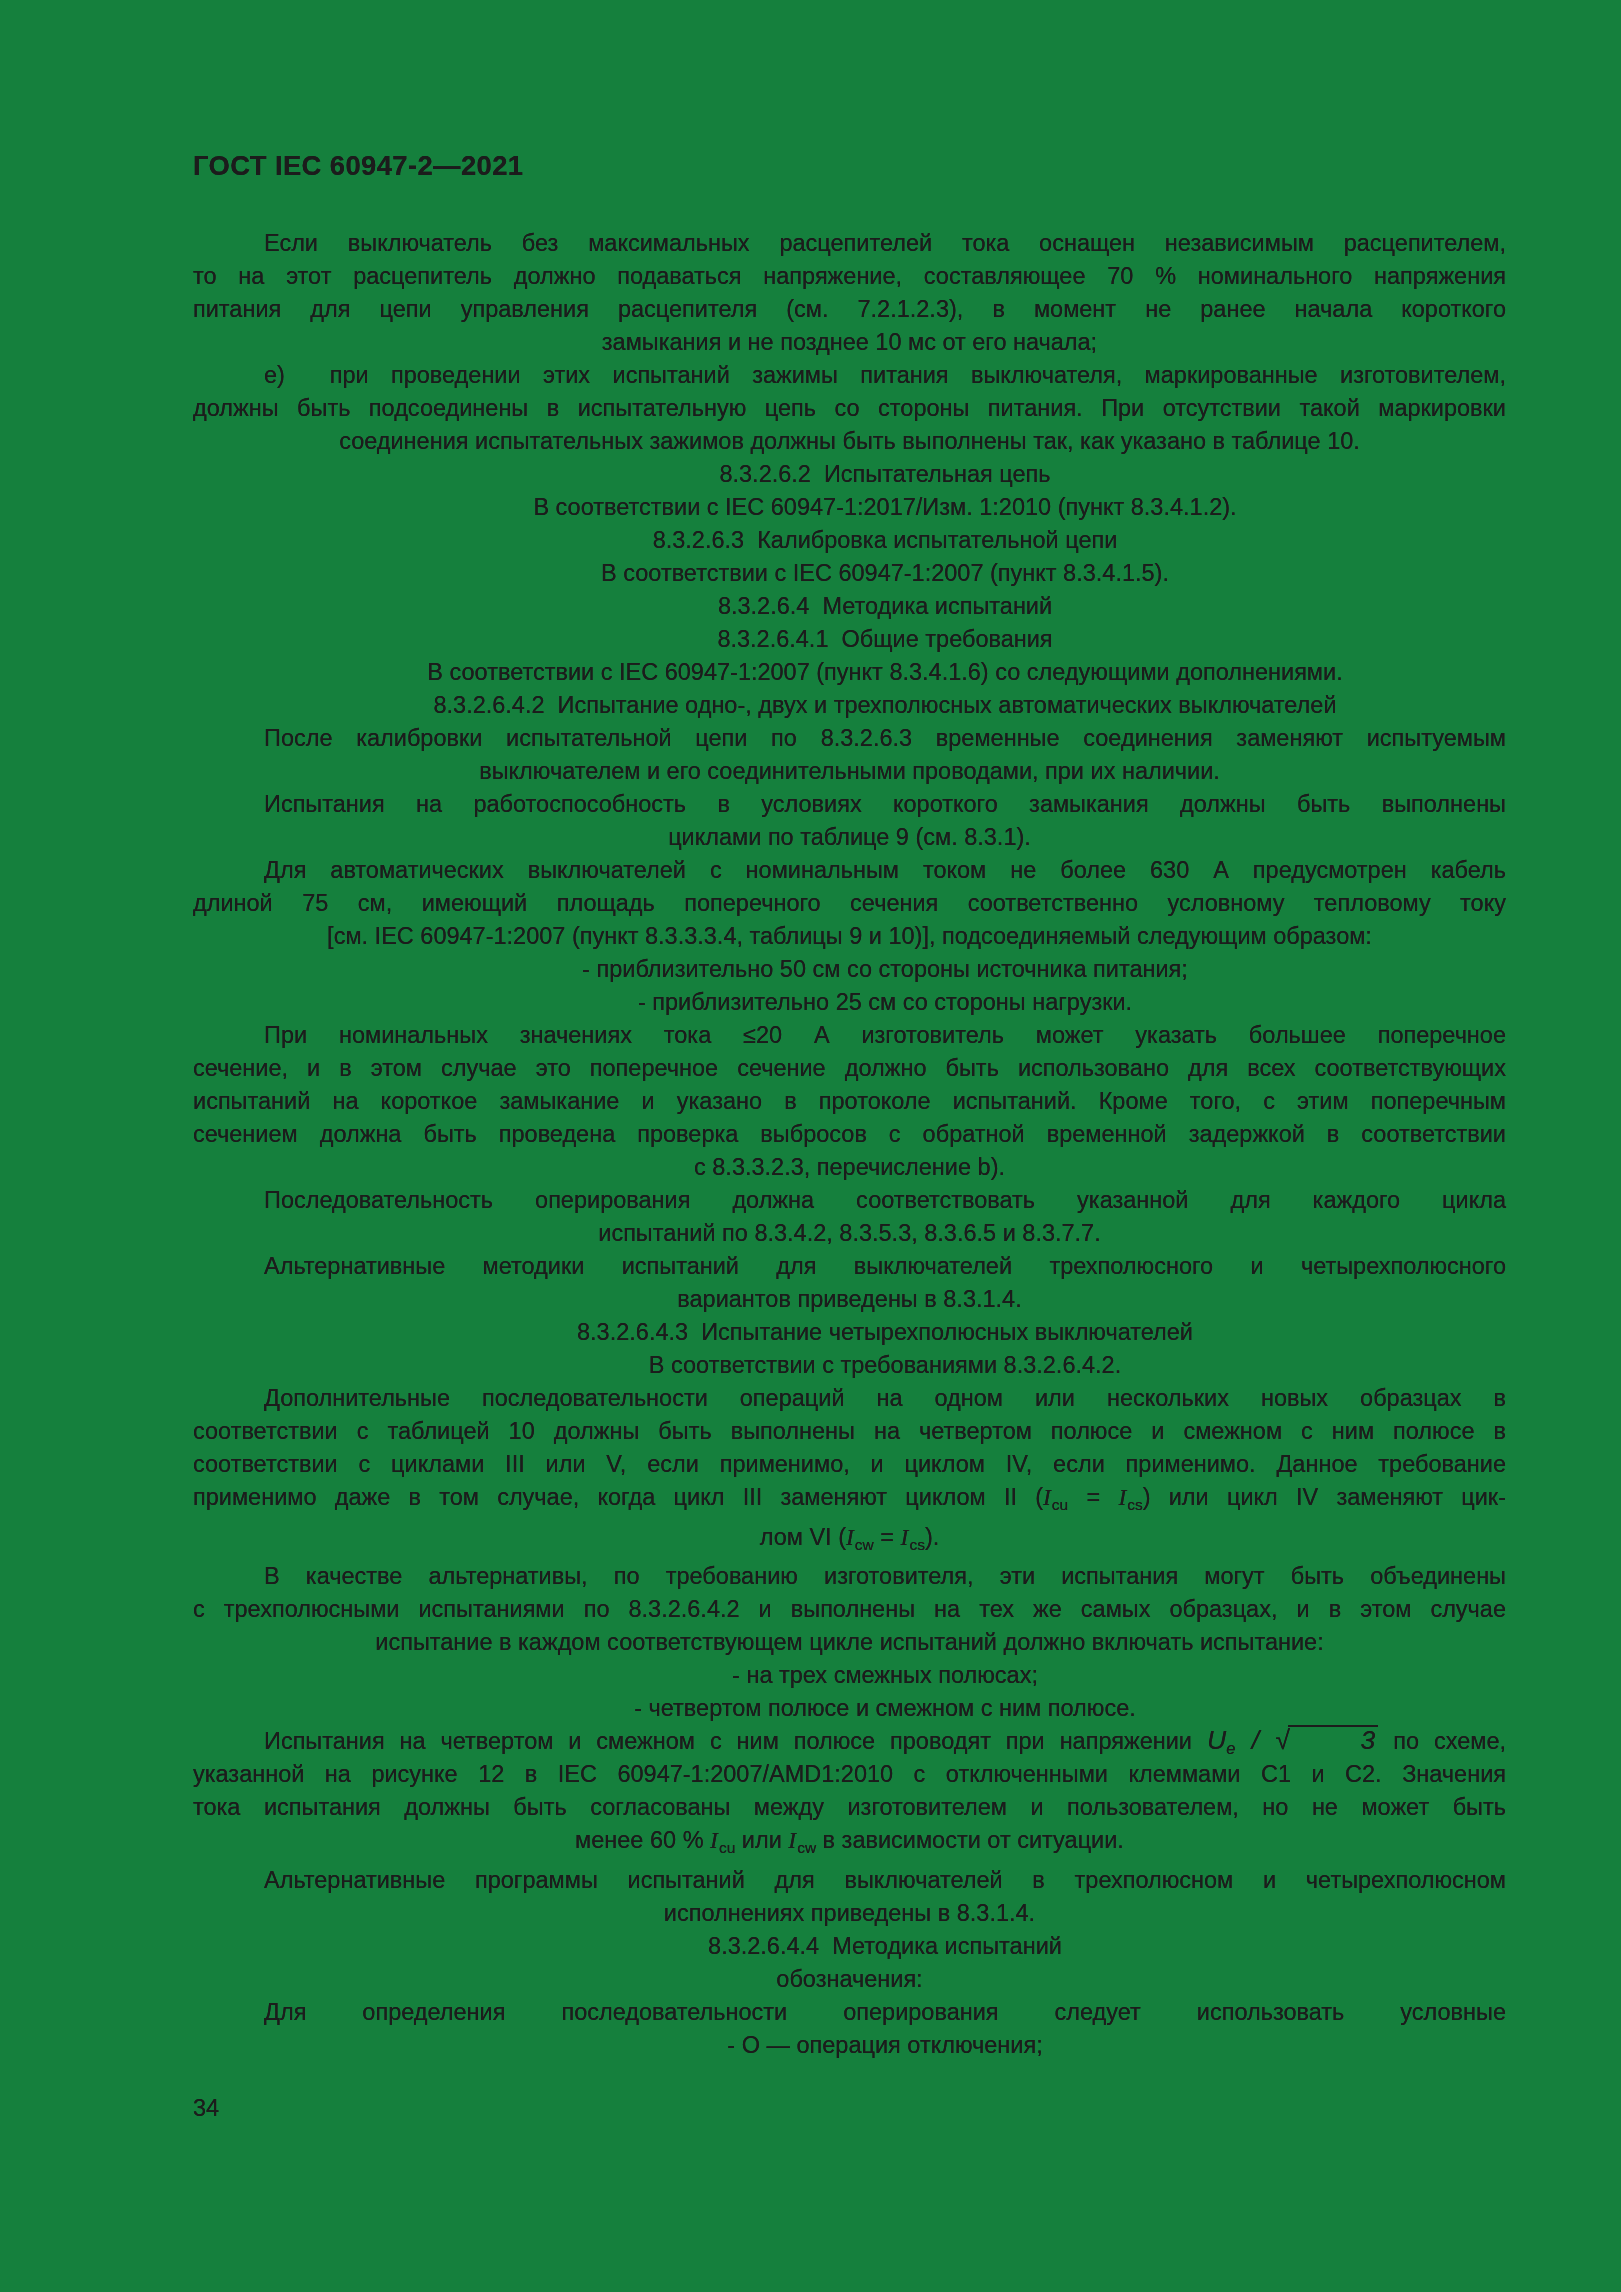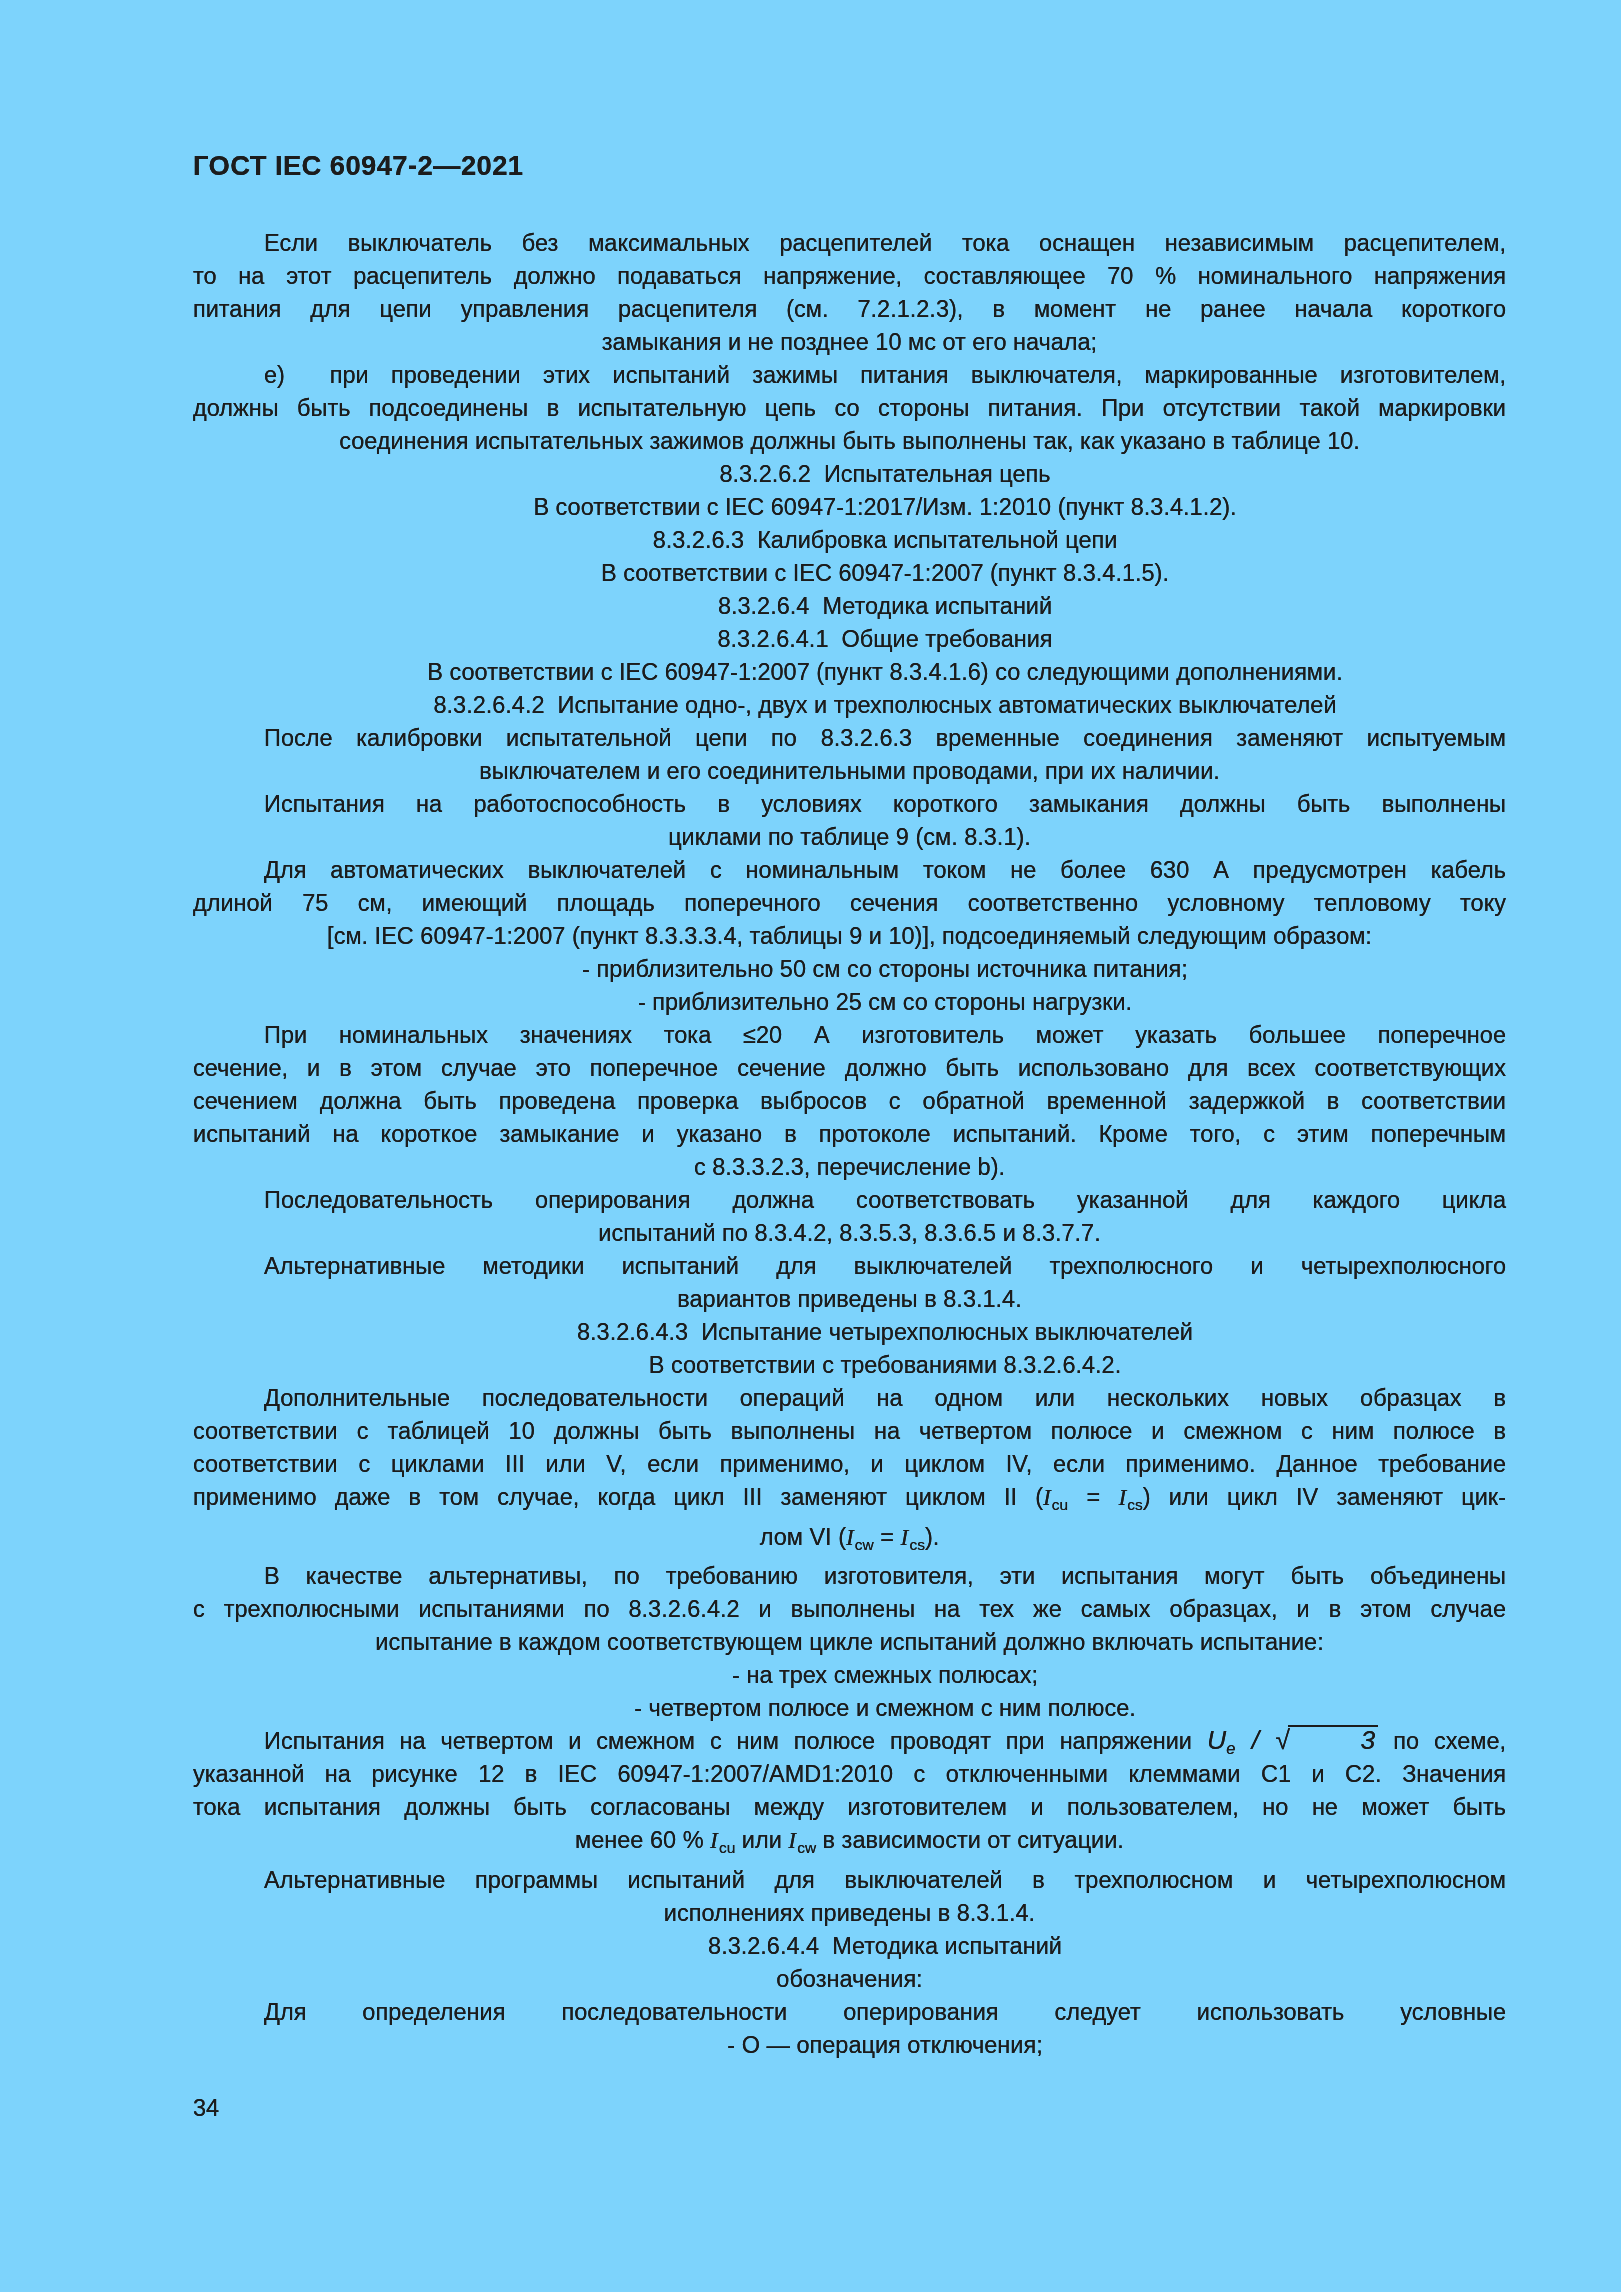--- a/index.html
+++ b/index.html
@@ -2,21 +2,21 @@
 <html lang="ru"><head>
 <meta charset="utf-8">
 <title>ГОСТ IEC 60947-2—2021 — стр. 34</title>
 <style>
   * { margin: 0; padding: 0; box-sizing: border-box; }
   html, body { background: #ffffff; }
   .page {
     position: relative;
     width: 1621px;
     height: 2293px;
-    background: #7dd3fc;
+    background: #15803d;
     color: #1c1c1c;
     font-family: "Liberation Sans", sans-serif;
     overflow: hidden;
     text-shadow: 0 0 0.4px currentColor; 
   }
   .header {
     position: absolute;
     left: 193px;
     top: 150px;
     font-size: 27.4px;
@@ -135,22 +135,22 @@
       </div>
       <div class="para list-item">
         <div class="line indent">- приблизительно 50 см со стороны источника питания;</div>
       </div>
       <div class="para list-item">
         <div class="line indent">- приблизительно 25 см со стороны нагрузки.</div>
       </div>
       <div class="para body">
         <div class="line indent just">При номинальных значениях тока ≤20 А изготовитель может указать большее поперечное</div>
         <div class="line just">сечение, и в этом случае это поперечное сечение должно быть использовано для всех соответствующих</div>
+        <div class="line just">испытаний на короткое замыкание и указано в протоколе испытаний. Кроме того, с этим поперечным</div>
         <div class="line just">сечением должна быть проведена проверка выбросов с обратной временной задержкой в соответствии</div>
-        <div class="line just">испытаний на короткое замыкание и указано в протоколе испытаний. Кроме того, с этим поперечным</div>
         <div class="line">с 8.3.3.2.3, перечисление b).</div>
       </div>
       <div class="para body">
         <div class="line indent just">Последовательность оперирования должна соответствовать указанной для каждого цикла</div>
         <div class="line">испытаний по 8.3.4.2, 8.3.5.3, 8.3.6.5 и 8.3.7.7.</div>
       </div>
       <div class="para body">
         <div class="line indent just">Альтернативные методики испытаний для выключателей трехполюсного и четырехполюсного</div>
         <div class="line">вариантов приведены в 8.3.1.4.</div>
       </div>

